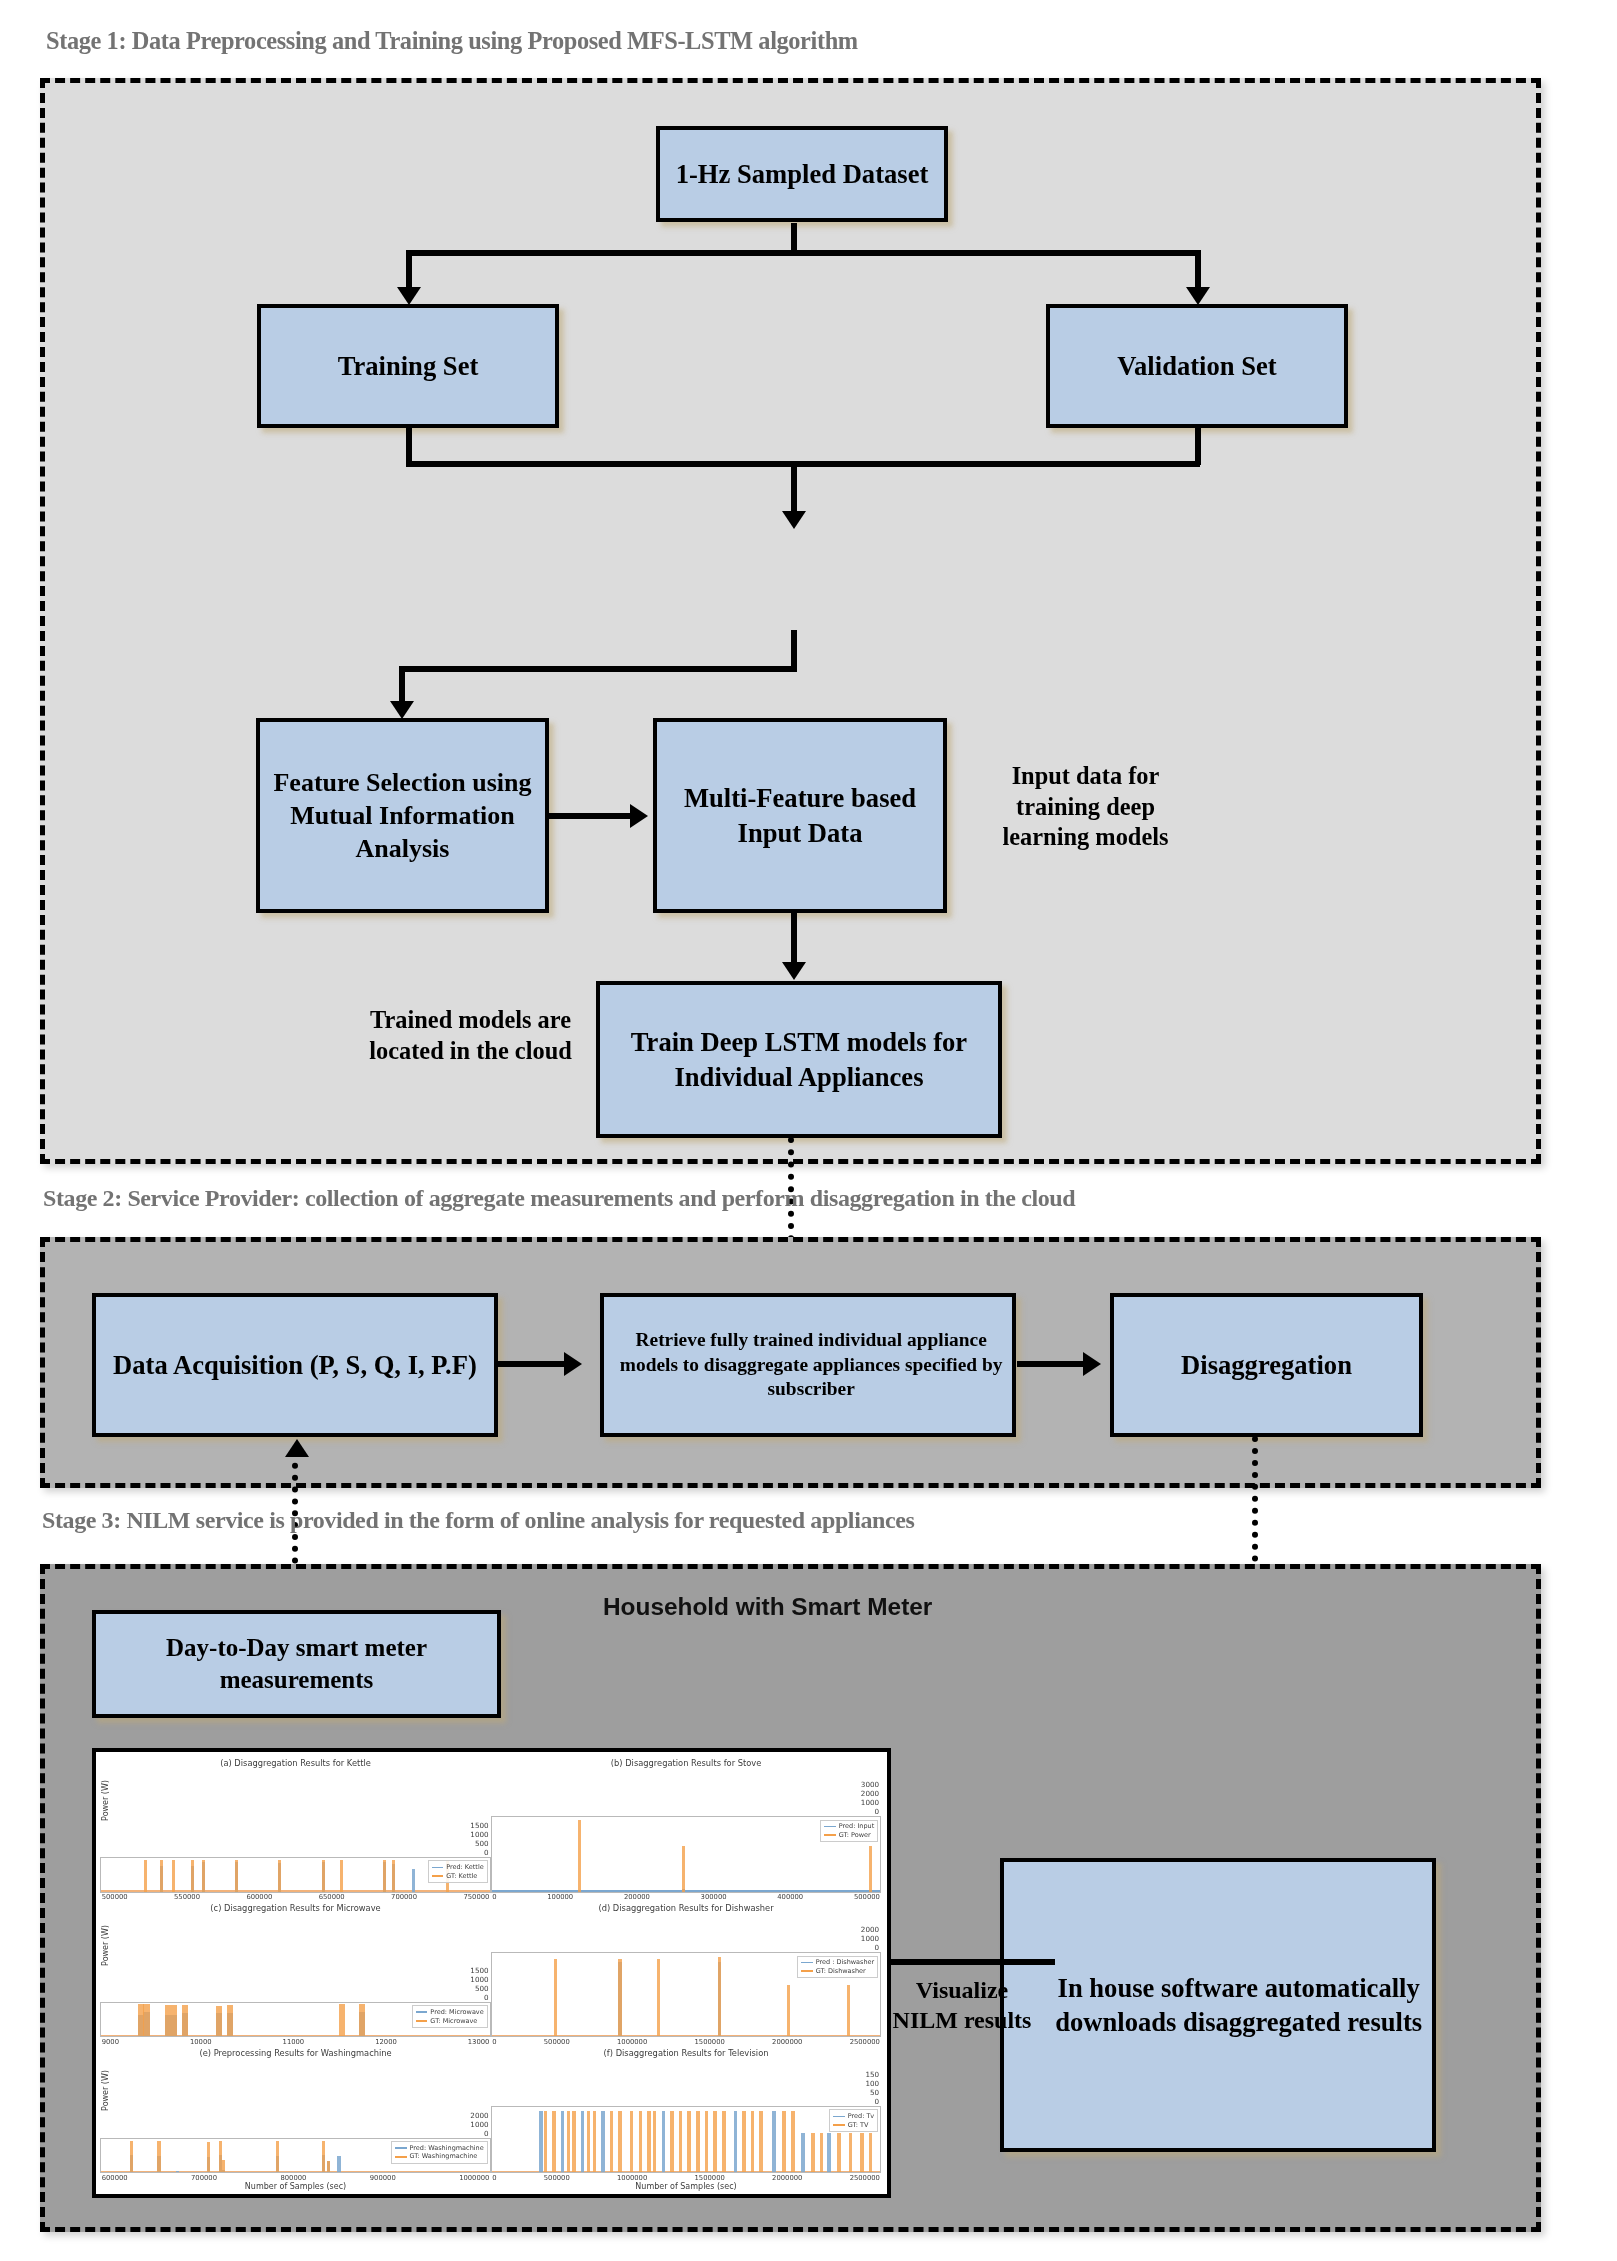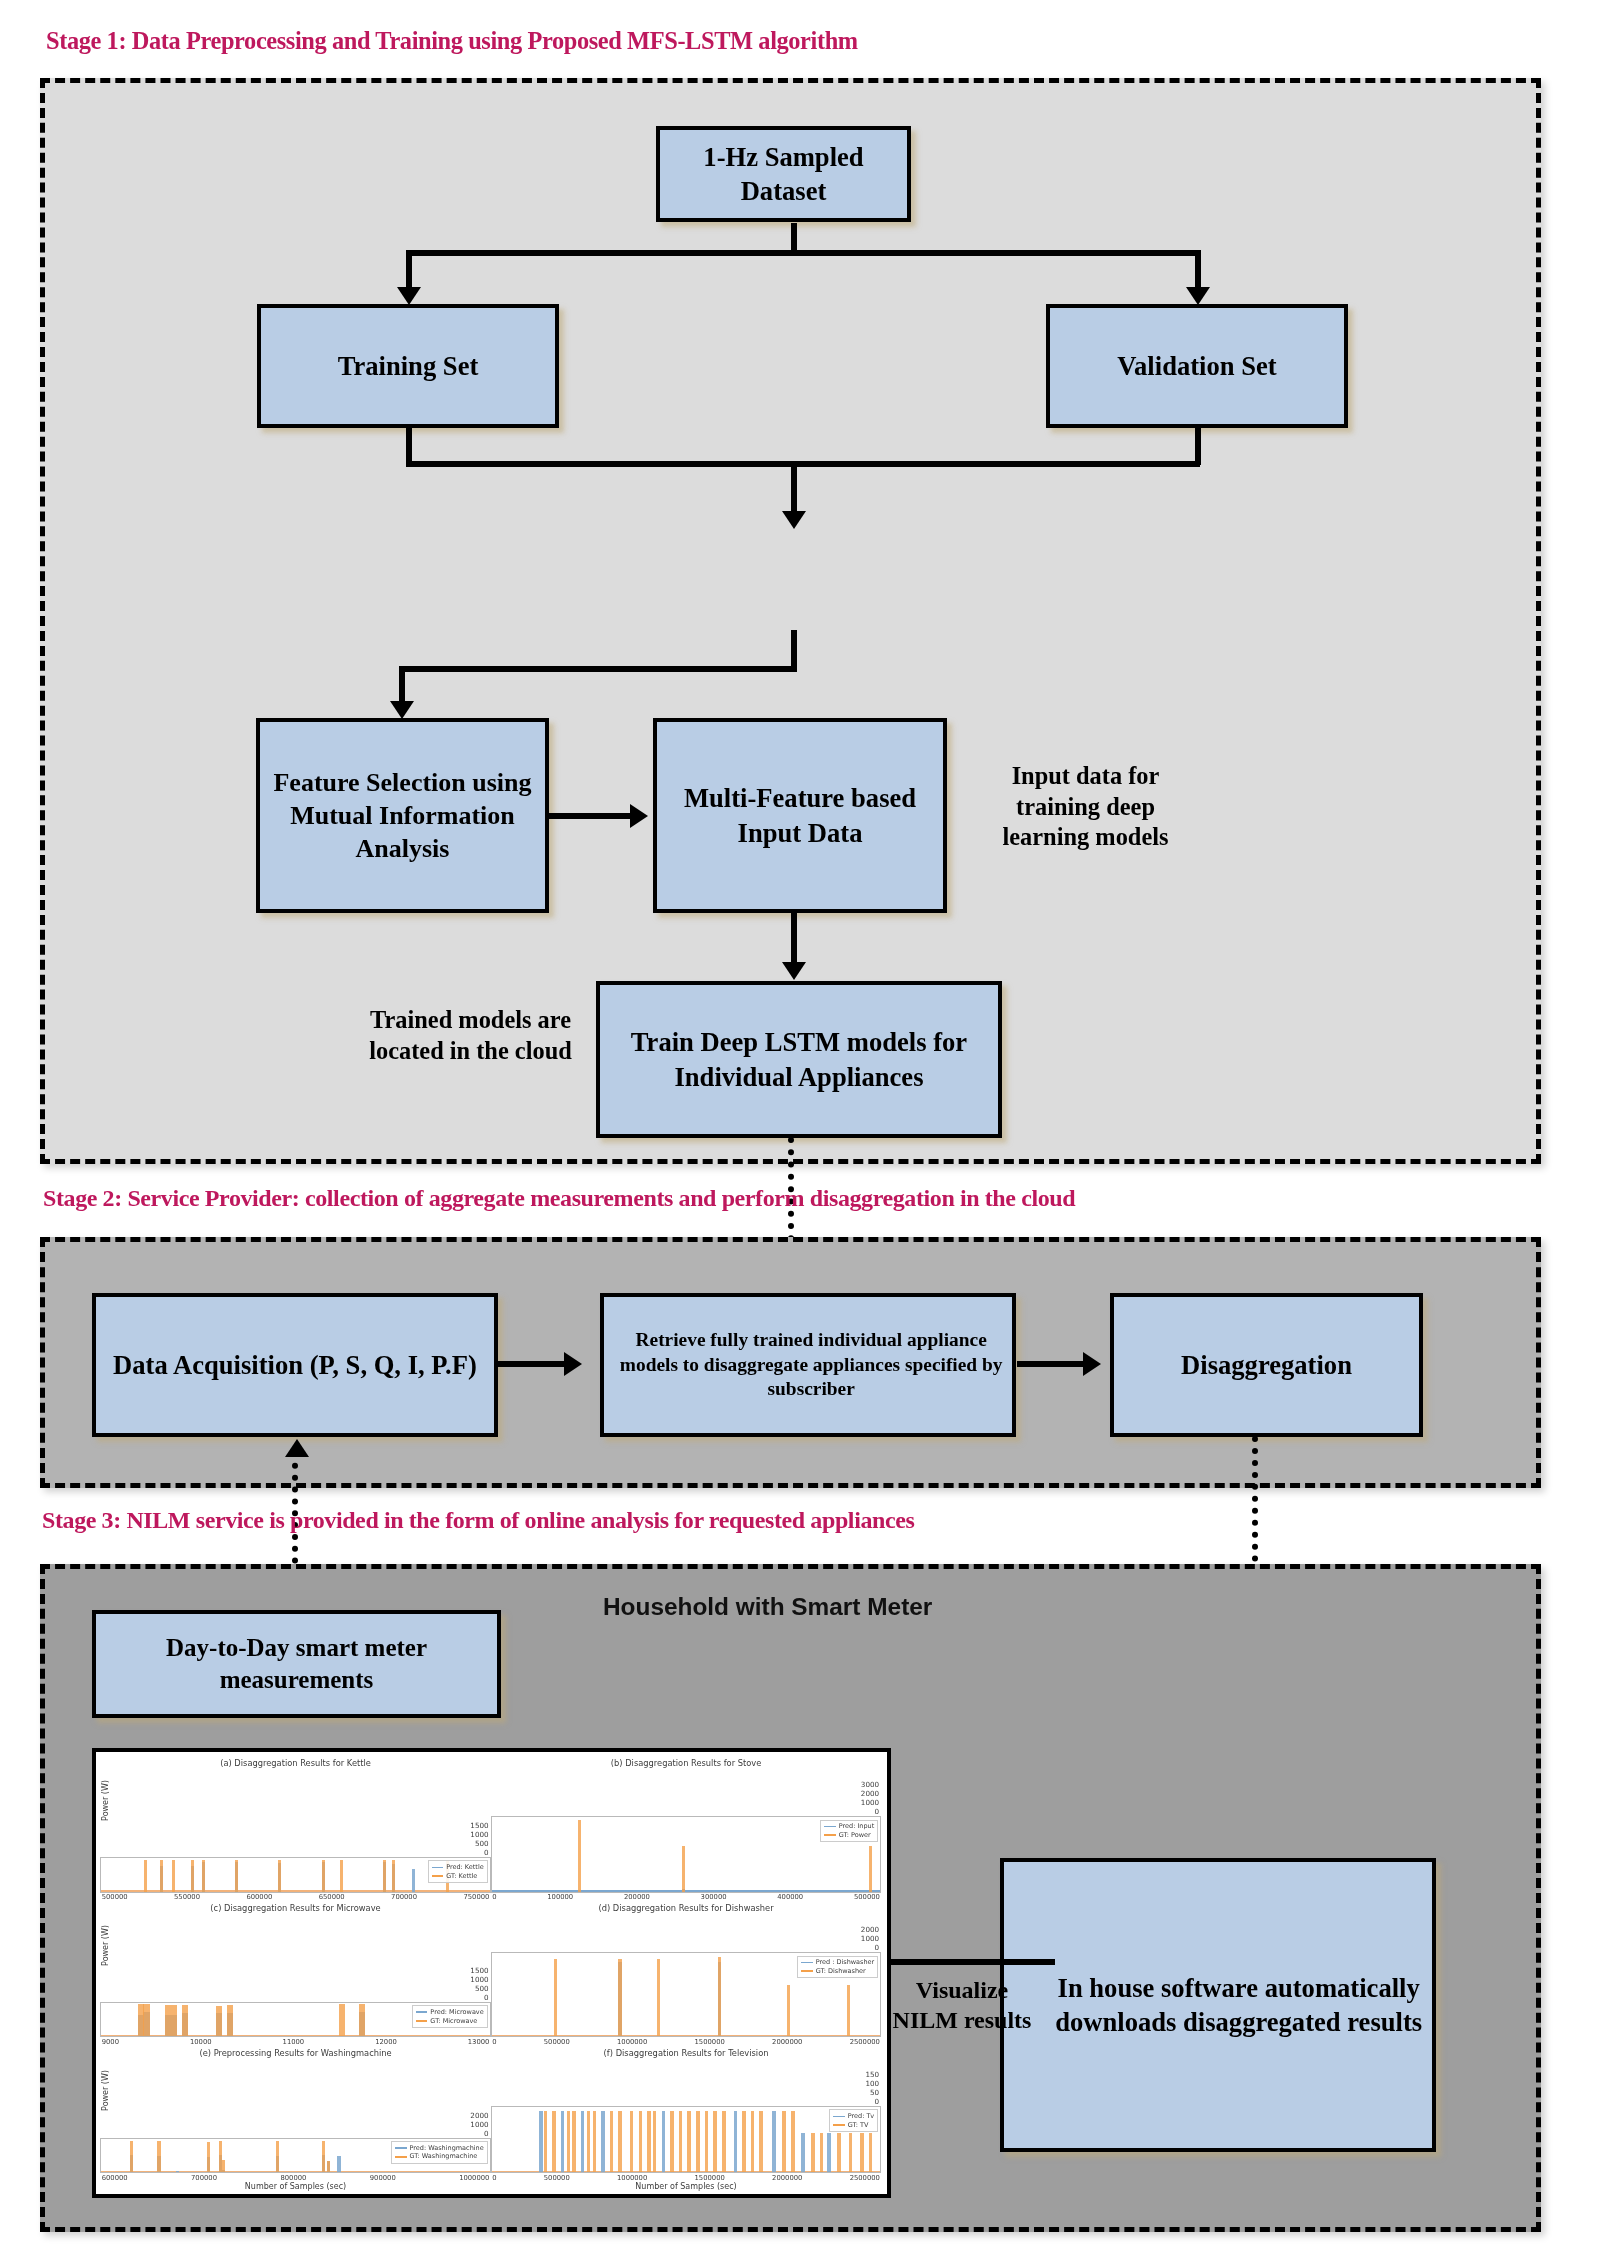--- a/index.html
+++ b/index.html
@@ -1,19 +1,19 @@
 <!DOCTYPE html>
 <html style="font-size:11.5px"><head>
 <meta charset="utf-8">
 <style>
   html,body{margin:0;padding:0;background:#fff;}
   body{width:1617px;height:2261px;font-family:"Liberation Serif",serif;}
   .page{position:relative;width:1617px;height:2261px;overflow:hidden;}
 
-  .stage-title{position:absolute;font-family:"Liberation Serif",serif;font-weight:bold;color:#be185d;
+  .stage-title{position:absolute;font-family:"Liberation Serif",serif;font-weight:bold;color:#737373;
                white-space:nowrap;letter-spacing:-0.4px;}
 
   .stage-panel{position:absolute;border:5px dashed #000;box-sizing:border-box;
                box-shadow:4.3px 4.3px 7.2px rgba(0,0,0,0.18);}
   .stage1-panel{background:#dcdcdc;}
   .stage2-panel{background:#b3b3b3;}
   .stage3-panel{background:#9e9e9e;}
 
   .node{position:absolute;box-sizing:border-box;background:#b9cde5;border:4.3px solid #000;
         display:flex;align-items:center;justify-content:center;text-align:center;
@@ -67,21 +67,21 @@
 </style>
 </head>
 <body>
 
 <div class="page">
 
   <div class="stage-title" style="left:46px;top:27px;font-size:24.4px;">Stage 1: Data Preprocessing and Training using Proposed MFS-LSTM algorithm</div>
 
   <div class="stage-panel stage1-panel" style="left:40px;top:78px;width:1501px;height:1086px;"></div>
 
-  <div class="node" style="left:656px;top:126px;width:255px;height:96px;font-size:26.6px;">1-Hz Sampled Dataset</div>
+  <div class="node" style="left:656px;top:126px;width:292px;height:96px;font-size:26.6px;">1-Hz Sampled Dataset</div>
 
   <div class="vline" style="left:791px;top:223px;height:30px;"></div>
   <div class="hline" style="left:406px;top:250px;width:794px;"></div>
   <div class="vline" style="left:406px;top:250px;height:43px;"></div>
   <div class="arrow-down" style="left:397px;top:287px;"></div>
   <div class="vline" style="left:1195px;top:250px;height:43px;"></div>
   <div class="arrow-down" style="left:1186px;top:287px;"></div>
 
   <div class="node" style="left:257px;top:304px;width:302px;height:124px;font-size:26.6px;">Training Set</div>
   <div class="node" style="left:1046px;top:304px;width:302px;height:124px;font-size:26.6px;">Validation Set</div>

